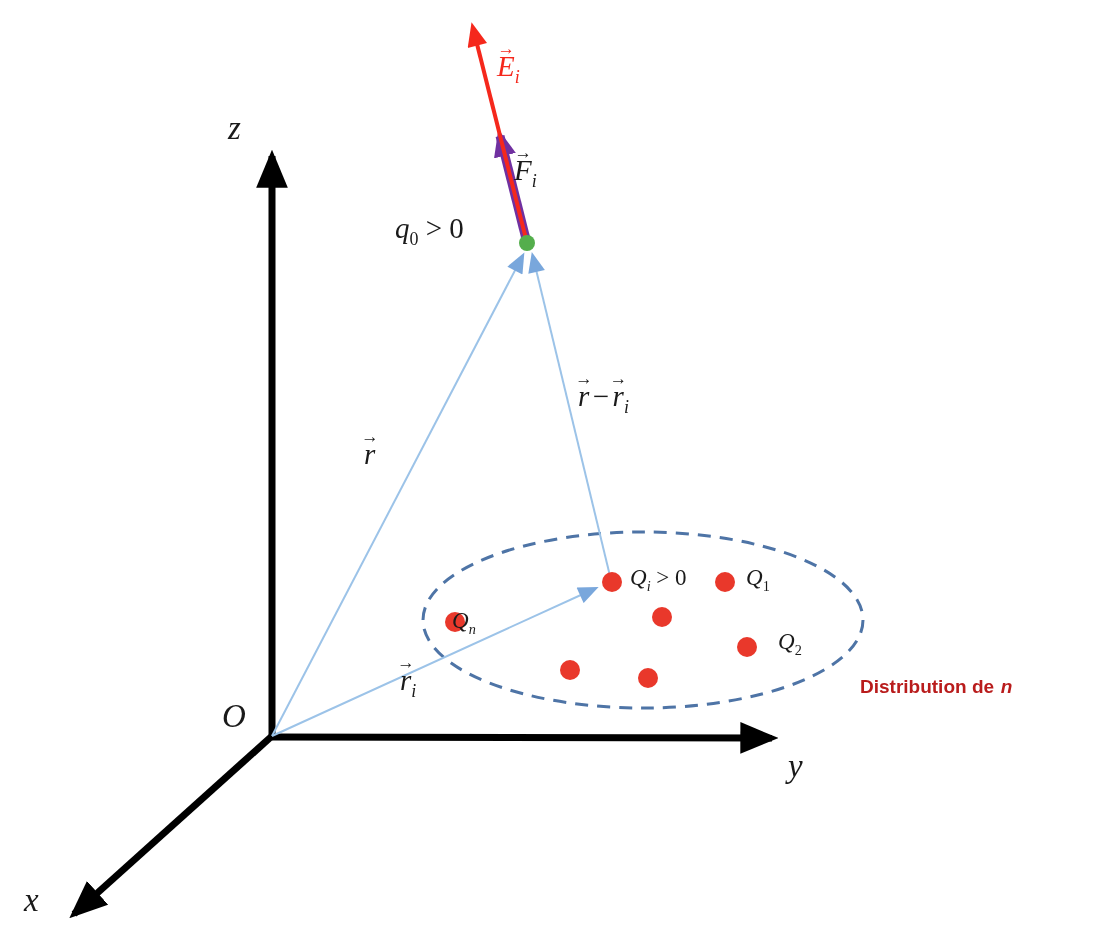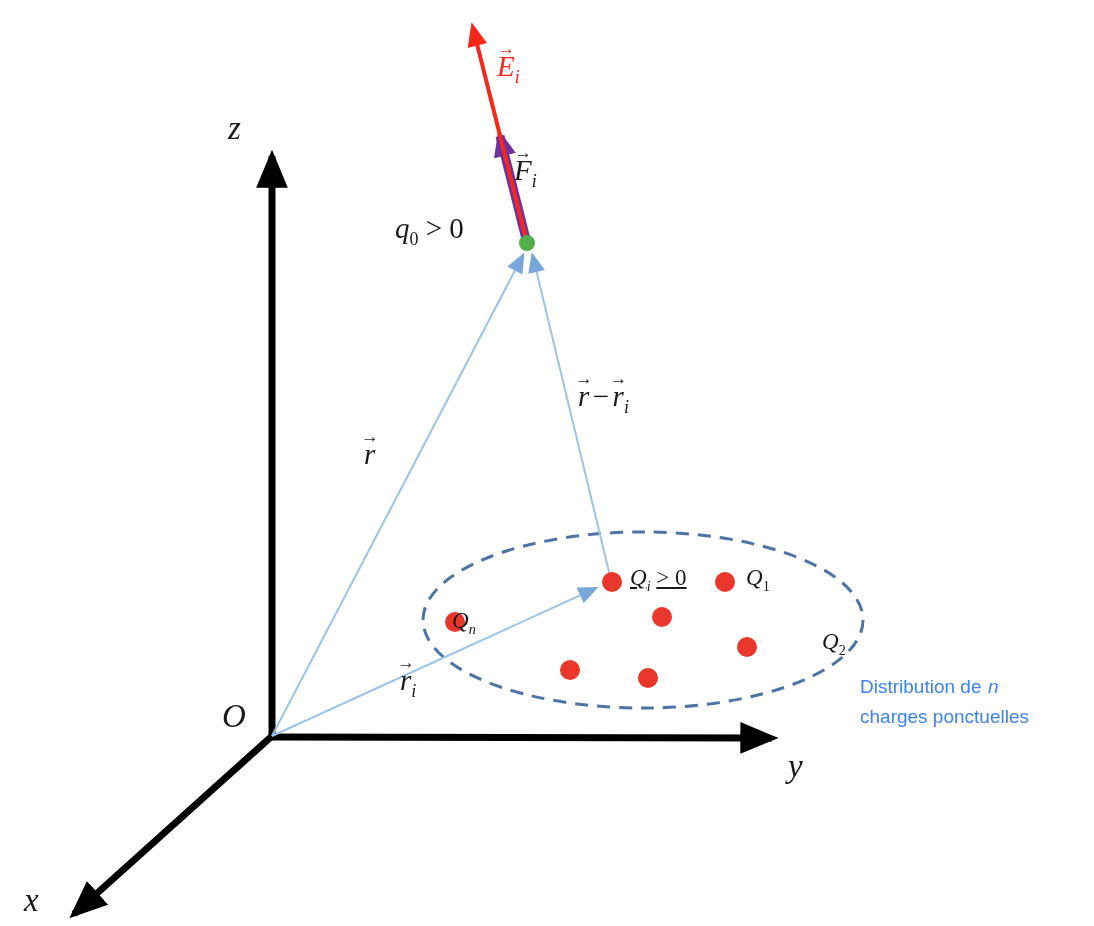--- a/index.html
+++ b/index.html
@@ -99,24 +99,23 @@
   <div class="lbl math-lbl" style="left:400px;top:666px;"><span class="vec"><span class="ar">→</span><span>r</span></span><sub class="sub-it">i</sub></div>
 
   <div class="lbl math-lbl" style="left:578px;top:382px;"><span class="vec"><span class="ar">→</span><span>r</span></span><span class="minus">−</span><span class="vec"><span class="ar">→</span><span>r</span></span><sub class="sub-it">i</sub></div>
 
   <div class="lbl math-lbl" id="field-label" style="left:497px;top:52px;"><span class="vec"><span class="ar">→</span><span>E</span></span><sub class="sub-it">i</sub></div>
 
   <div class="lbl math-lbl" style="left:514px;top:156px;"><span class="vec"><span class="ar">→</span><span>F</span></span><sub class="sub-it">i</sub></div>
 
   <div class="lbl charge-lbl" style="left:452px;top:609px;"><span>Q</span><sub class="sub-it">n</sub></div>
 
-  <div class="lbl charge-lbl" style="left:630px;top:566px;text-decoration:underline;"><span>Q</span><sub class="sub-it">i</sub><span class="cond">&gt; 0</span></div>
+  <div class="lbl charge-lbl" style="left:630px;top:566px;"><span>Q</span><sub class="sub-it">i</sub><span class="cond">&gt; 0</span></div>
 
   <div class="lbl charge-lbl" style="left:746px;top:566px;text-align:center;"><span>Q</span><sub class="sub-up">1</sub></div>
 
-  <div class="lbl charge-lbl" style="left:822px;top:630px;"><span>Q</span><sub class="sub-up">2</sub></div>
+  <div class="lbl charge-lbl" style="left:778px;top:630px;"><span>Q</span><sub class="sub-up">2</sub></div>
 
-  <div id="annotation" style="color: #3b82f6;">
+  <div id="annotation" style="color: #b91c1c; font-weight: bold;">
     <div><span>Distribution de</span><span class="var">n</span></div>
-    <div>charges ponctuelles</div>
   </div>
 
 </div>
 
 </body></html>

